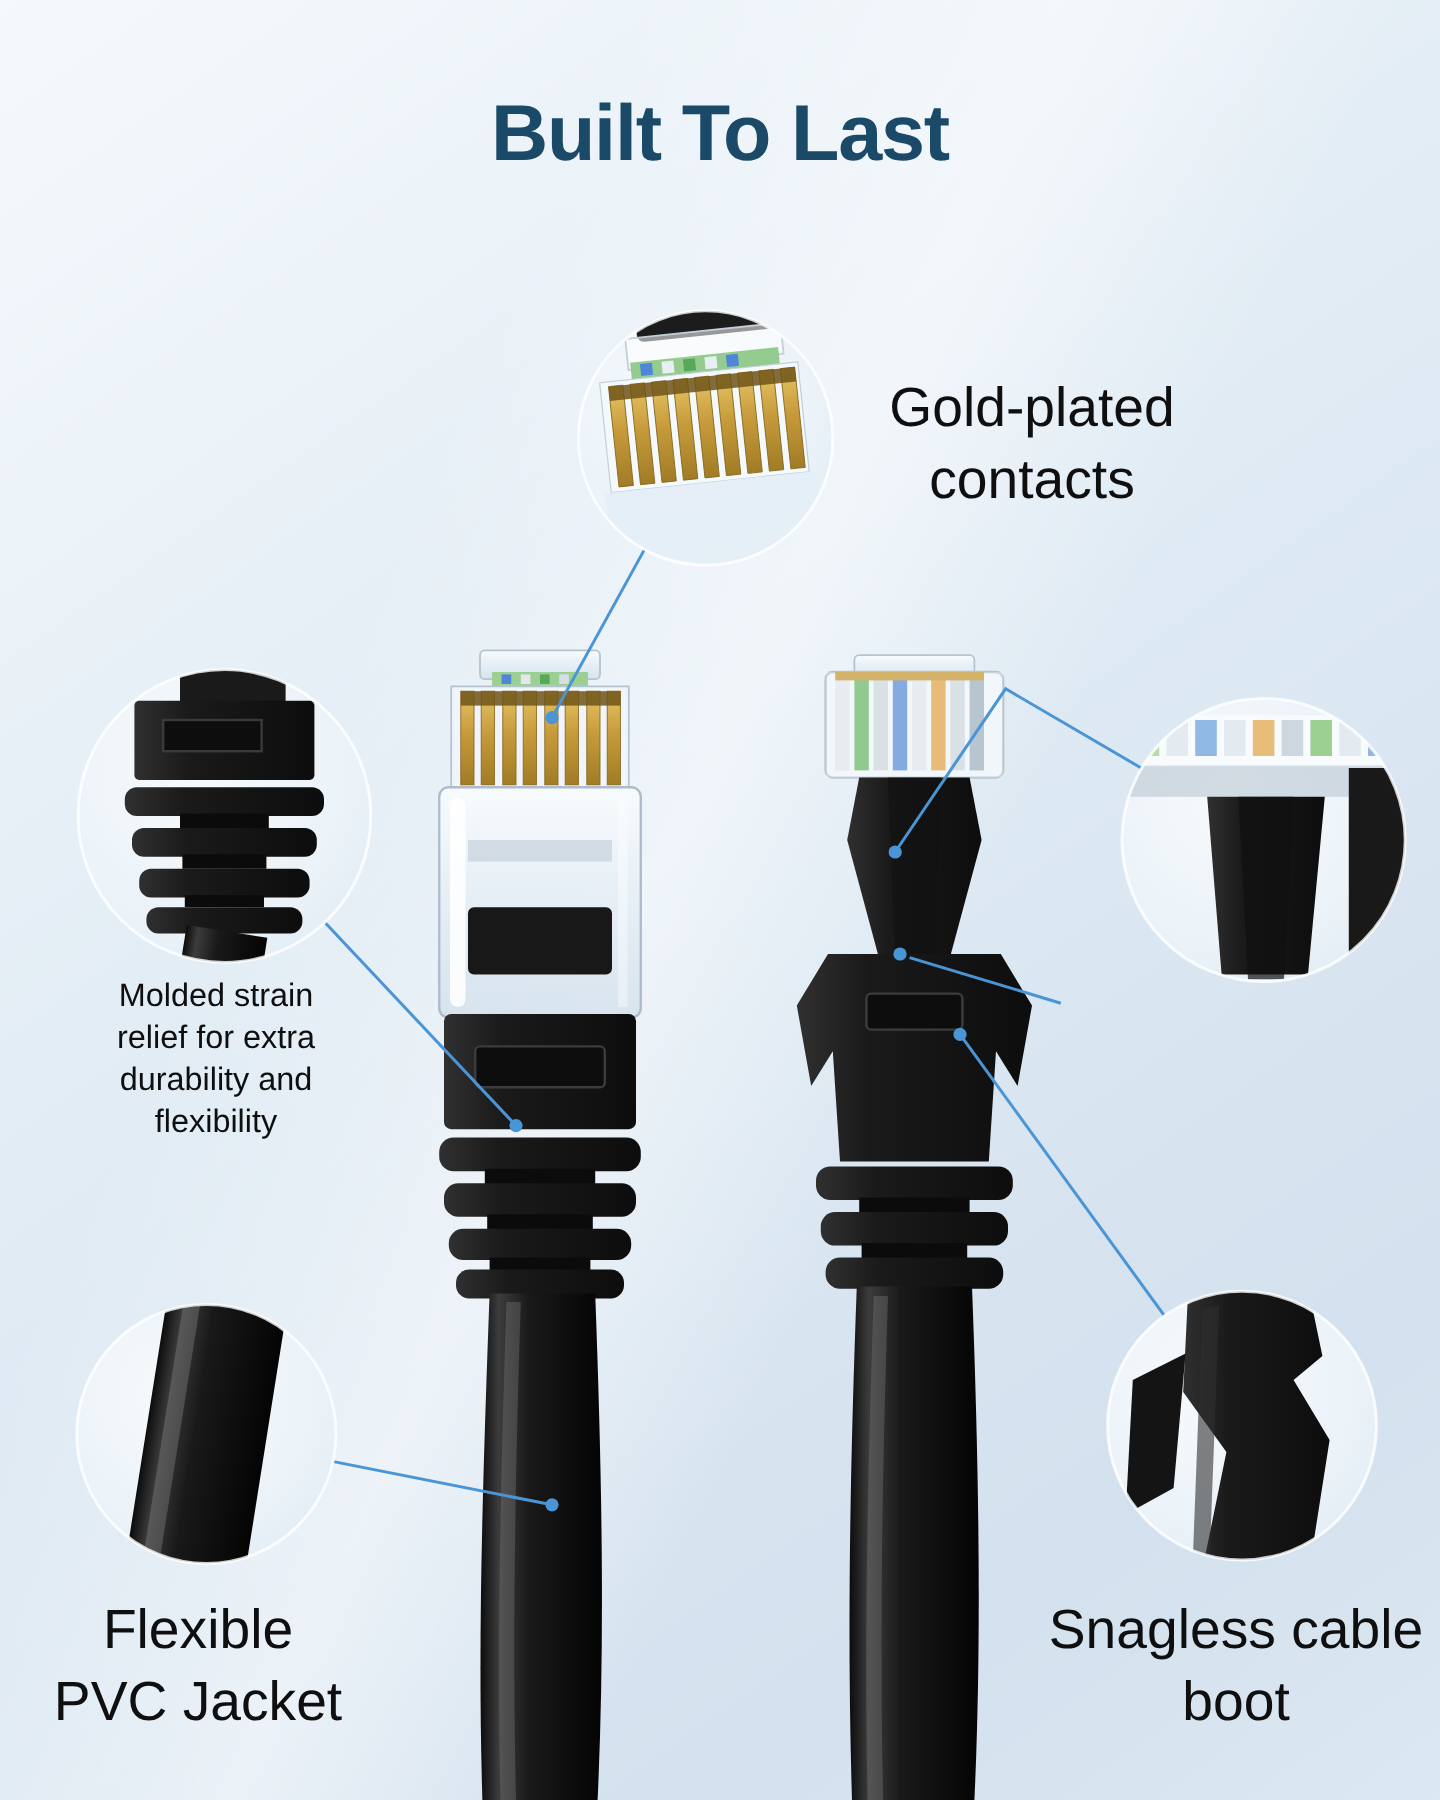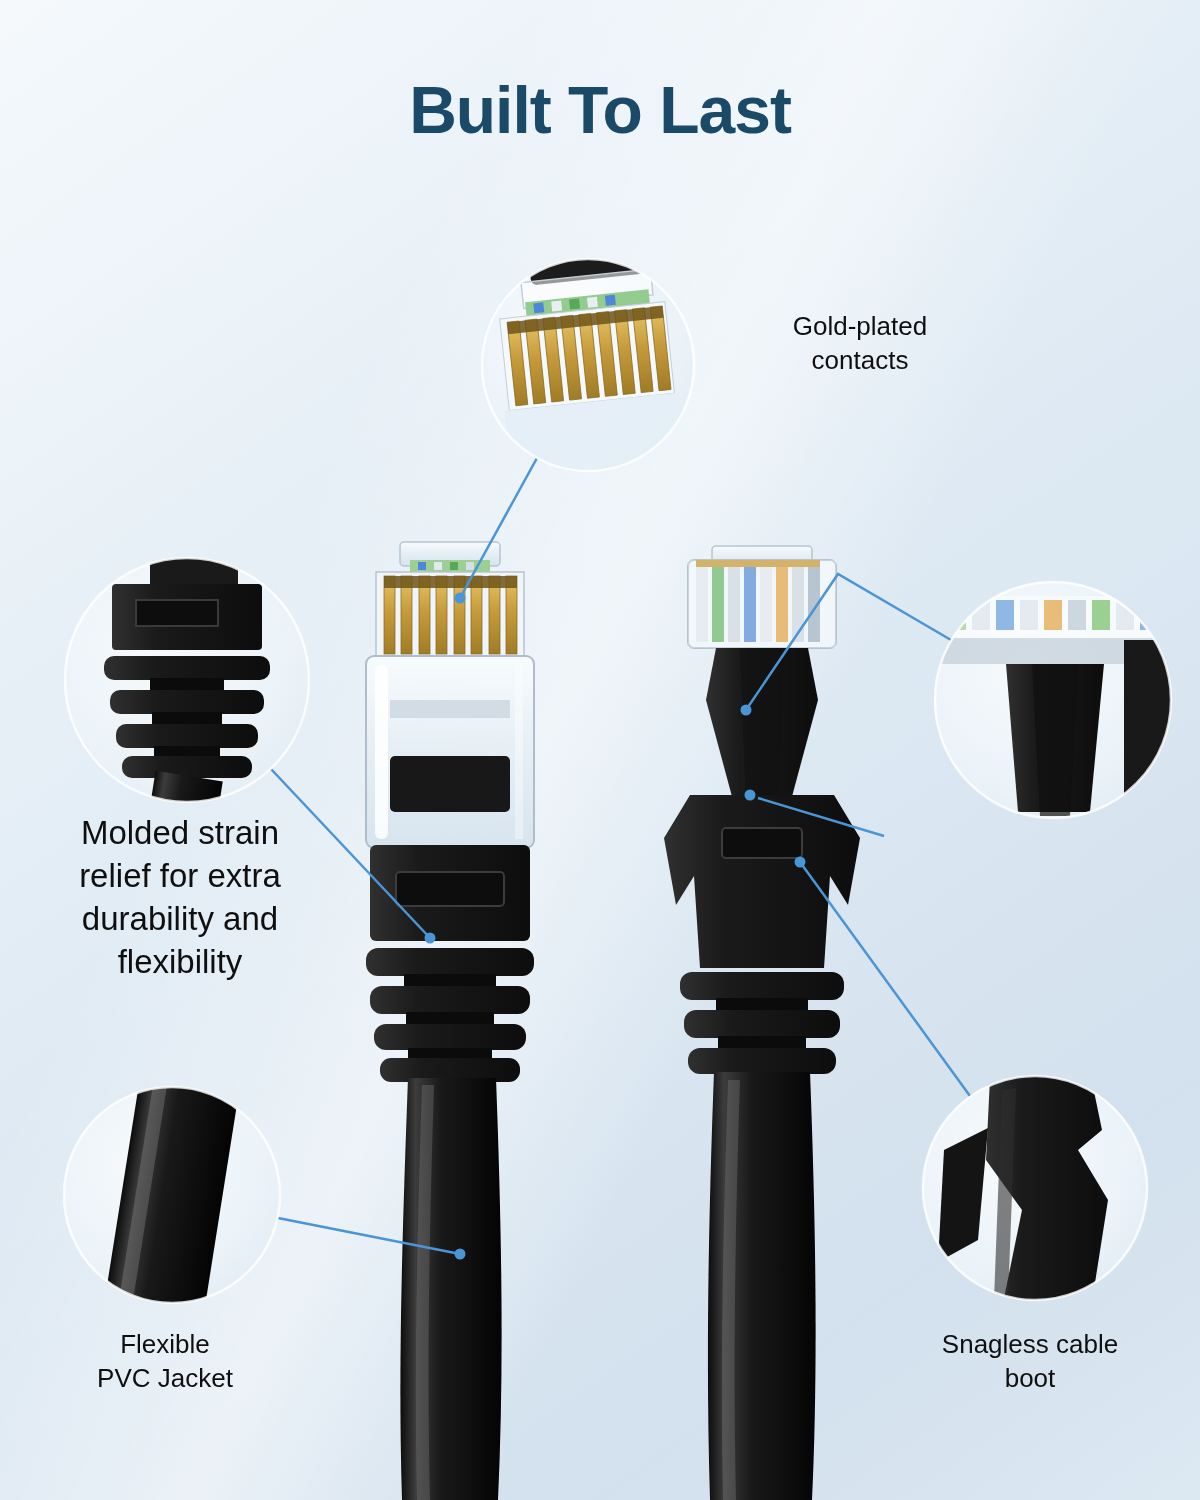--- a/index.html
+++ b/index.html
@@ -13,23 +13,23 @@
   *{box-sizing:border-box;}
   body{margin:0;font-family:"Liberation Sans",sans-serif;background:#fff;}
   .canvas{position:relative;width:1200px;height:1500px;overflow:hidden;
     background:linear-gradient(145deg,var(--bg-top) 0%,var(--bg-mid) 45%,var(--bg-bottom) 82%,#dce8f2 100%);}
   .canvas::before{content:'';position:absolute;inset:0;
     background:linear-gradient(115deg,rgba(255,255,255,0) 28%,rgba(255,255,255,0.5) 47%,rgba(255,255,255,0) 62%);}
   .title{position:absolute;top:72px;left:0;width:100%;margin:0;text-align:center;
     font-size:66px;font-weight:800;letter-spacing:-1px;color:var(--title-color);}
   svg.scene{position:absolute;left:0;top:0;}
   .label{position:absolute;white-space:pre-line;text-align:center;
-    color:var(--text-color);font-size:26px;line-height:1.3;}
+    color:var(--text-color);font-size:46px;line-height:1.3;}
   .label-gold{left:720px;top:310px;width:280px;}
-  .label-strain{left:10px;top:812px;width:340px;font-size:33px;}
+  .label-strain{left:10px;top:812px;width:340px;font-size:27px;}
   .label-spring{left:870px;top:818px;width:300px;}
   .label-jacket{left:15px;top:1328px;width:300px;}
   .label-boot{left:860px;top:1328px;width:340px;}
   .callout-line{stroke:var(--accent);stroke-width:2.5;fill:none;}
   .callout-dot{fill:var(--accent);}
 </style>
 </head>
 <body>
 
 <div class="canvas">

